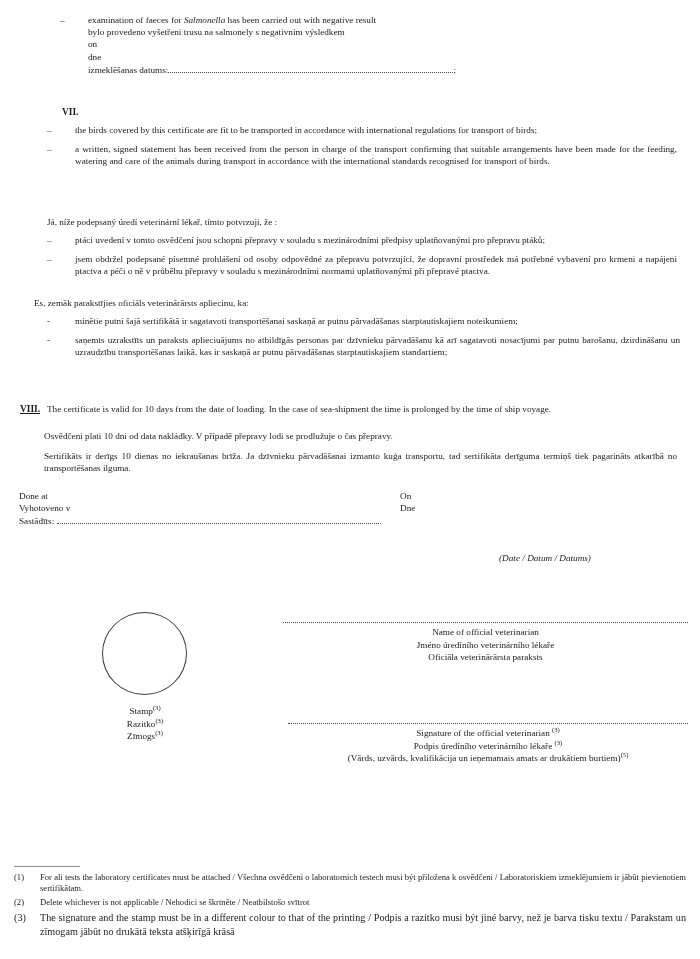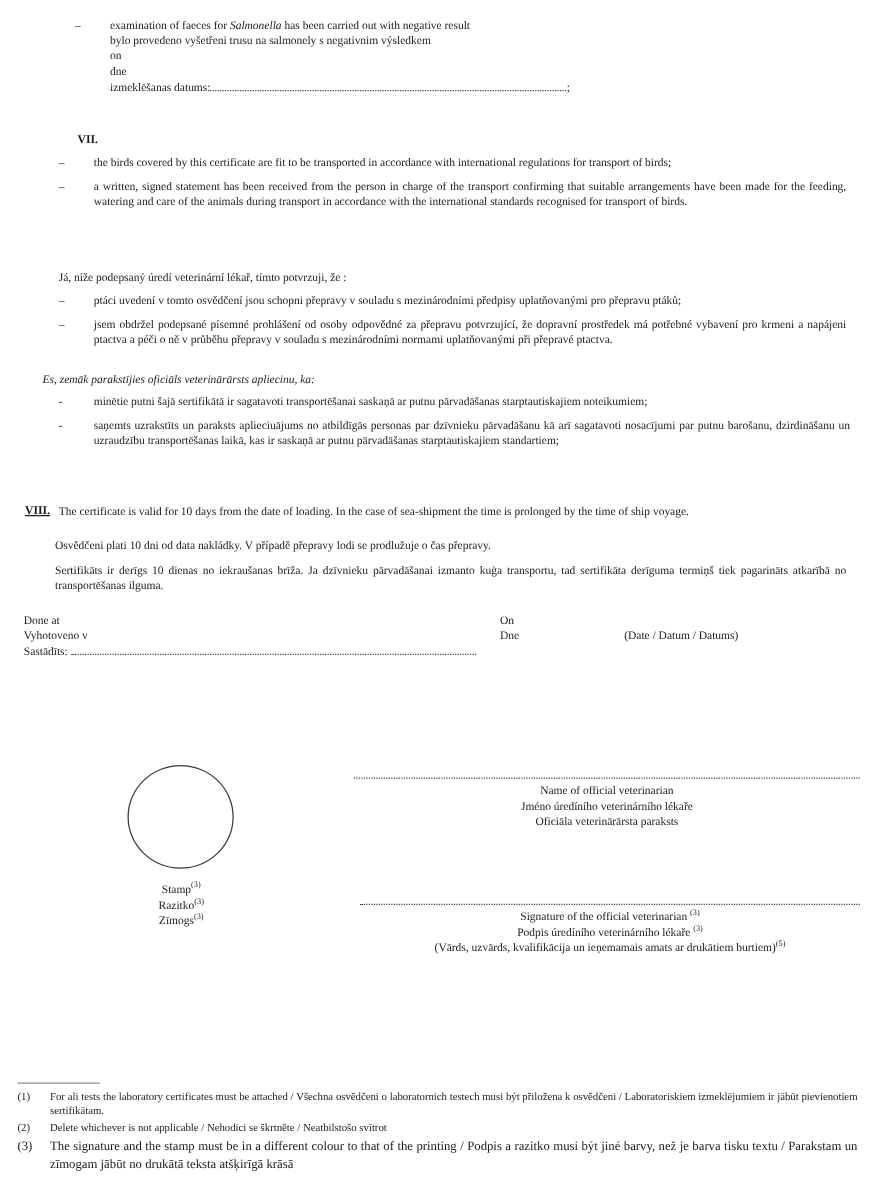--- a/index.html
+++ b/index.html
@@ -146,21 +146,21 @@
     <div class="dashrow">
       <span class="dash">–</span>
       <span>ptáci uvedení v tomto osvědčení jsou schopni přepravy v souladu s mezinárodními předpisy uplatňovanými pro přepravu ptáků;</span>
     </div>
     <div class="dashrow" style="margin-top:7px;">
       <span class="dash">–</span>
       <span>jsem obdržel podepsané písemné prohlášení od osoby odpovědné za přepravu potvrzující, že dopravní prostředek má potřebné vybavení pro krmeni a napájeni ptactva a péči o ně v průběhu přepravy v souladu s mezinárodními normami uplatňovanými při přepravé ptactva.</span>
     </div>
   </div>
 
-  <div class="blk t" style="left:34px; top:297px; width:620px;font-style:italic;">Es, zemāk parakstījies oficiāls veterinārārsts apliecinu, ka:</div>
+  <div class="blk t" style="left:34px; top:297px; width:620px;">Es, zemāk parakstījies oficiāls veterinārārsts apliecinu, ka:</div>
 
   <div class="blk t just" style="left:47px; top:315px; width:633px;">
     <div class="dashrow">
       <span class="dash">-</span>
       <span>minētie putni šajā sertifikātā ir sagatavoti transportēšanai saskaņā ar putnu pārvadāšanas starptautiskajiem noteikumiem;</span>
     </div>
     <div class="dashrow" style="margin-top:7px;">
       <span class="dash">-</span>
       <span>saņemts uzrakstīts un paraksts aplieciuājums no atbildīgās personas par dzīvnieku pārvadāšanu kā arī sagatavoti nosacījumi par putnu barošanu, dzirdināšanu un uzraudzību transportēšanas laikā, kas ir saskaņā ar putnu pārvadāšanas starptautiskajiem standartiem;</span>
     </div>
@@ -179,21 +179,21 @@
     <div>Vyhotoveno v</div>
     <div style="white-space:nowrap;">
       <span>Sastādīts:</span><span class="dotline" style="width:324px; margin-left:3px;"></span>
     </div>
   </div>
 
   <div class="col-right t" style="left:400px; top:490px; width:290px;">
     <div>On</div>
     <div>Dne</div>
   </div>
-  <div class="blk cap" style="left:400px; top:502px; width:290px;">(Date / Datum / Datums)</div>
+  <div class="blk cap" style="left:400px; top:552px; width:290px;font-style:italic;">(Date / Datum / Datums)</div>
 
   <div class="stamp-ellipse" style="left:102px; top:612px; width:83px; height:81px;"></div>
 
   <div class="dots" style="left:283px; top:622px; width:405px;"></div>
   <div class="blk cap" style="left:283px; top:626px; width:405px;">
     <div>Name of official veterinarian</div>
     <div>Jméno úredíního veterinárního lékaře</div>
     <div class="sp">Oficiāla veterinārārsta paraksts</div>
   </div>
 

